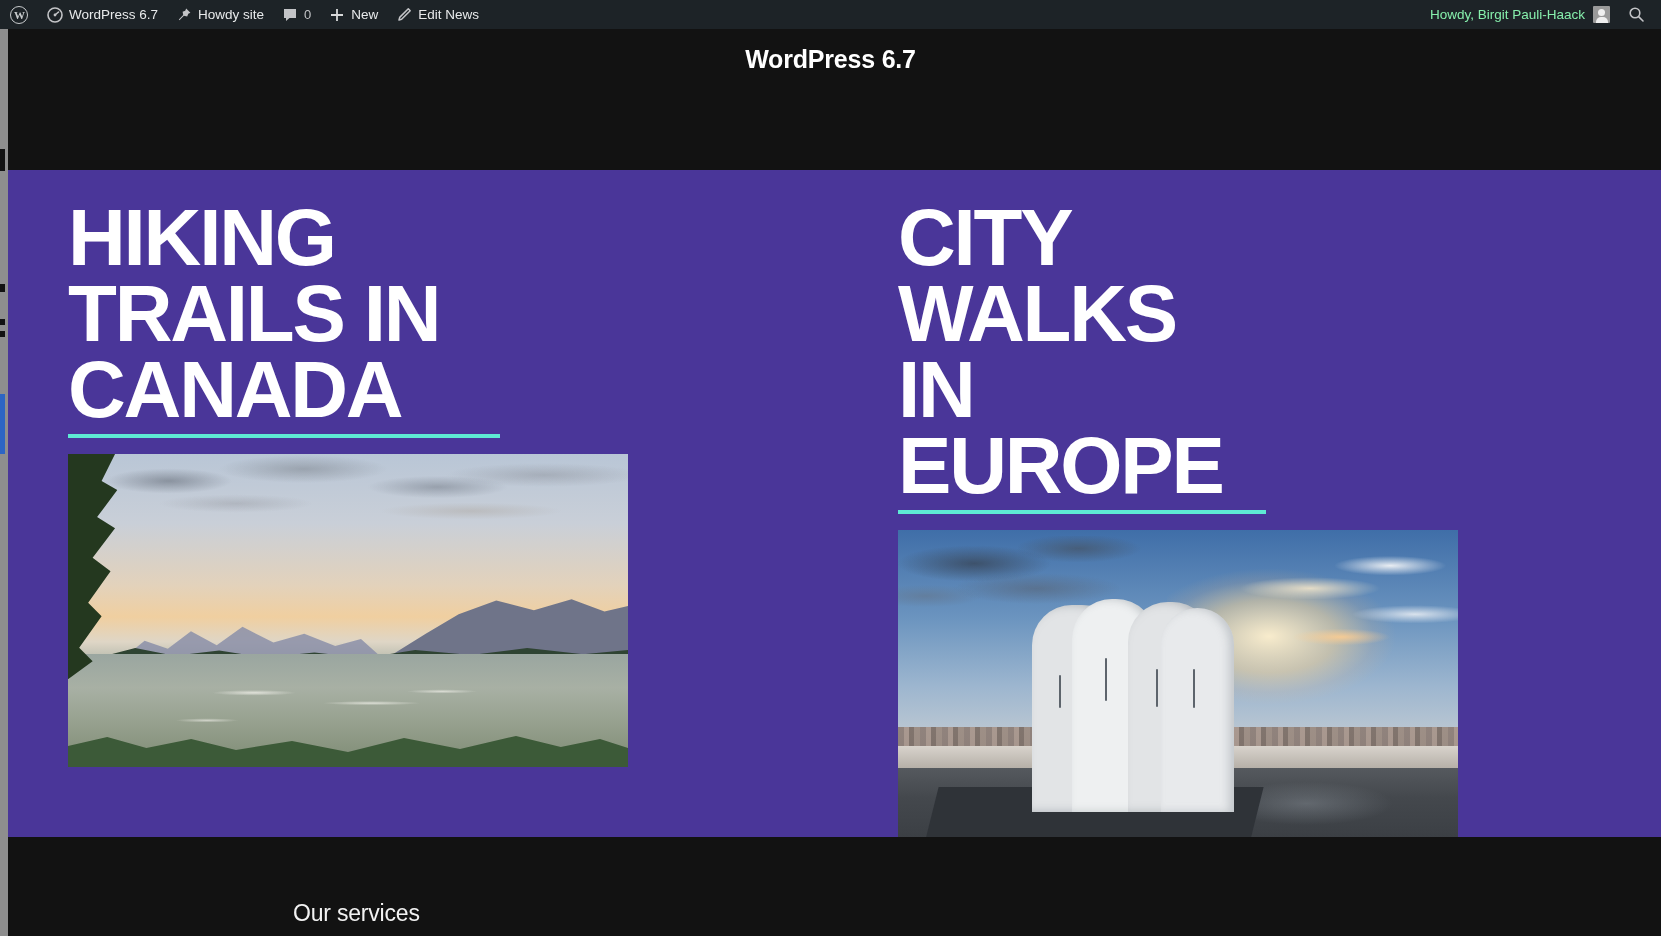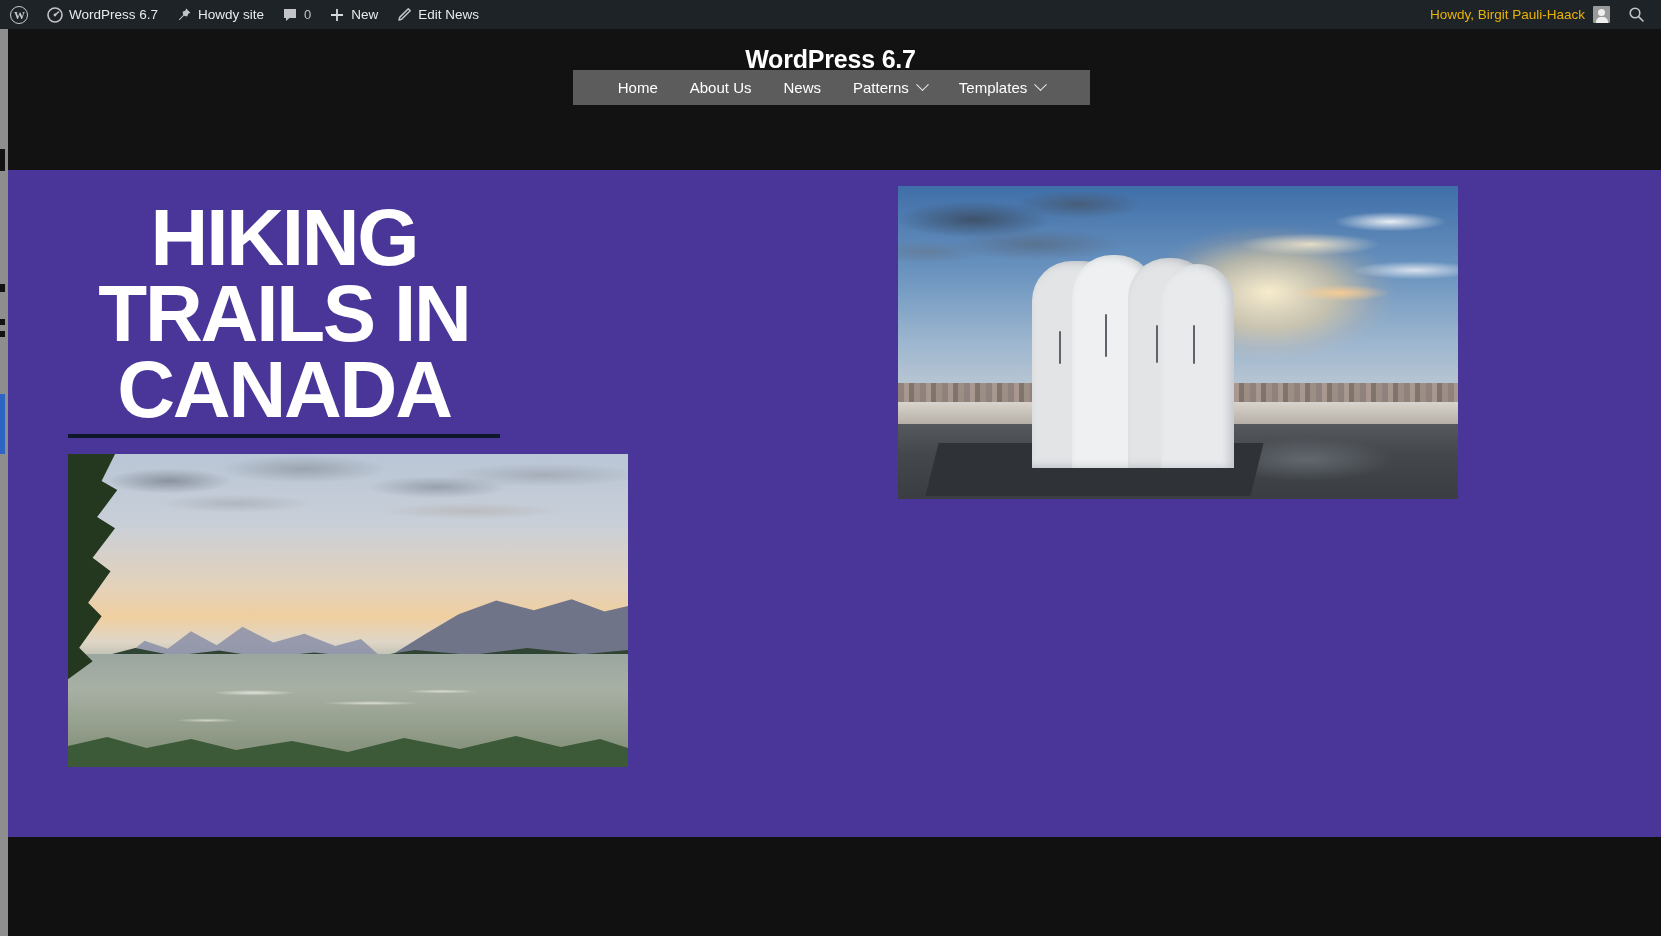--- a/index.html
+++ b/index.html
@@ -33,21 +33,21 @@
     position:absolute; left:0; top:0; width:1661px; height:29px;
     background:#1d2327; display:flex; align-items:center;
     z-index:40; color:#c3c4c7; font-size:13.5px;
   }
   .ab-item {
     display:flex; align-items:center; gap:6px;
     height:29px; padding:0 9px; color:#e8eaeb; white-space:nowrap;
   }
   .ab-item.logo { padding:0 10px 0 10px; }
   .ab-right { margin-left:auto; display:flex; align-items:center; }
-  .ab-howdy { display:flex; align-items:center; gap:8px; padding:0 8px 0 10px; color:#eab308; font-size:13.5px;}
+  .ab-howdy { display:flex; align-items:center; gap:8px; padding:0 8px 0 10px; color:#86efac; font-size:13.5px;}
   .avatar-sq {
     width:17px; height:17px; background:#9a9a9a; border-radius:1px;
     position:relative; overflow:hidden; display:inline-block;
   }
   .avatar-sq::before {
     content:""; position:absolute; left:5px; top:2.5px; width:7px; height:7px;
     border-radius:50%; background:#efefef;
   }
   .avatar-sq::after {
     content:""; position:absolute; left:2.5px; top:10.5px; width:12px; height:9px;
@@ -97,21 +97,21 @@
     background:#4a3699; z-index:5;
   }
   .cols { position:relative; width:100%; height:100%; }
   .col { position:absolute; top:0; }
   .col.left  { left:68px;  width:700px; }
   .col.right { left:898px; width:700px; }
 
   .hero-h {
     color:#ffffff; font-weight:bold; font-size:80px; line-height:0.95;
     letter-spacing:-2.2px; margin-top:30px;
-    display:inline-block; border-bottom:4px solid #0f172a; padding-bottom:6px;text-align:center;
+    display:inline-block; border-bottom:4px solid #5eead4; padding-bottom:6px;
   }
   .col.left  .hero-h { width:432px; }
   .col.right .hero-h { width:368px; }
 
   .hero-img {
     margin-top:16px; height:313px; background:#2b2b35;
     position:relative; overflow:hidden;
   }
   .col.left  .hero-img { width:560px; }
   .col.right .hero-img { width:560px; }
@@ -310,59 +310,41 @@
     <div class="edge-mark m1"></div>
     <div class="edge-mark m2"></div>
     <div class="edge-mark m3"></div>
     <div class="edge-mark m4"></div>
     <div class="edge-mark blue"></div>
   </div>
 
   <div class="site-header">
     <div class="site-title">WordPress 6.7</div>
 
-    <nav class="nav-wrap">
-      <div class="nav-item">
-        <span>Home</span>
-      </div>
-      <div class="nav-item">
-        <span>About Us</span>
-      </div>
-      <div class="nav-item">
-        <span>News</span>
-      </div>
-      <div class="nav-item">
-        <span>Patterns</span>
-        <span class="chev"></span>
-      </div>
-      <div class="nav-item">
-        <span>Templates</span>
-        <span class="chev"></span>
-      </div>
-    </nav>
   </div>
 
   <section class="hero">
     <div class="cols">
 
       <div class="col left">
         <a class="hero-h">HIKING TRAILS IN CANADA</a>
         <div class="hero-img ph-canada">
           <div class="clouds"></div>
           <div class="mtn-far"></div>
           <div class="mtn-right"></div>
           <div class="treeline"></div>
           <div class="water"></div>
           <div class="channel"></div>
           <div class="bush"></div>
           <div class="fir"></div>
         </div>
       </div>
 
       <div class="col right">
+        <a class="hero-h">CITY WALKS IN EUROPE</a>
         <div class="hero-img ph-city">
           <div class="sky-glow"></div>
           <div class="cl-dark"></div>
           <div class="cl-light"></div>
           <div class="skyline"></div>
           <div class="barrier"></div>
           <div class="ground"></div>
           <div class="plinth"></div>
           <div class="loop l1">
             <span class="slot" style="left:30%; top:34%; height:16%;"></span>
@@ -378,14 +360,17 @@
           </div>
           <div class="loop l4">
             <span class="slot" style="left:44%; top:30%; height:19%;"></span>
           </div>
         </div>
       </div>
 
     </div>
   </section>
 
+  <section class="bottom">
+    <div class="our-services">Our services</div>
+  </section>
 
 </div>
 
 </body></html>

